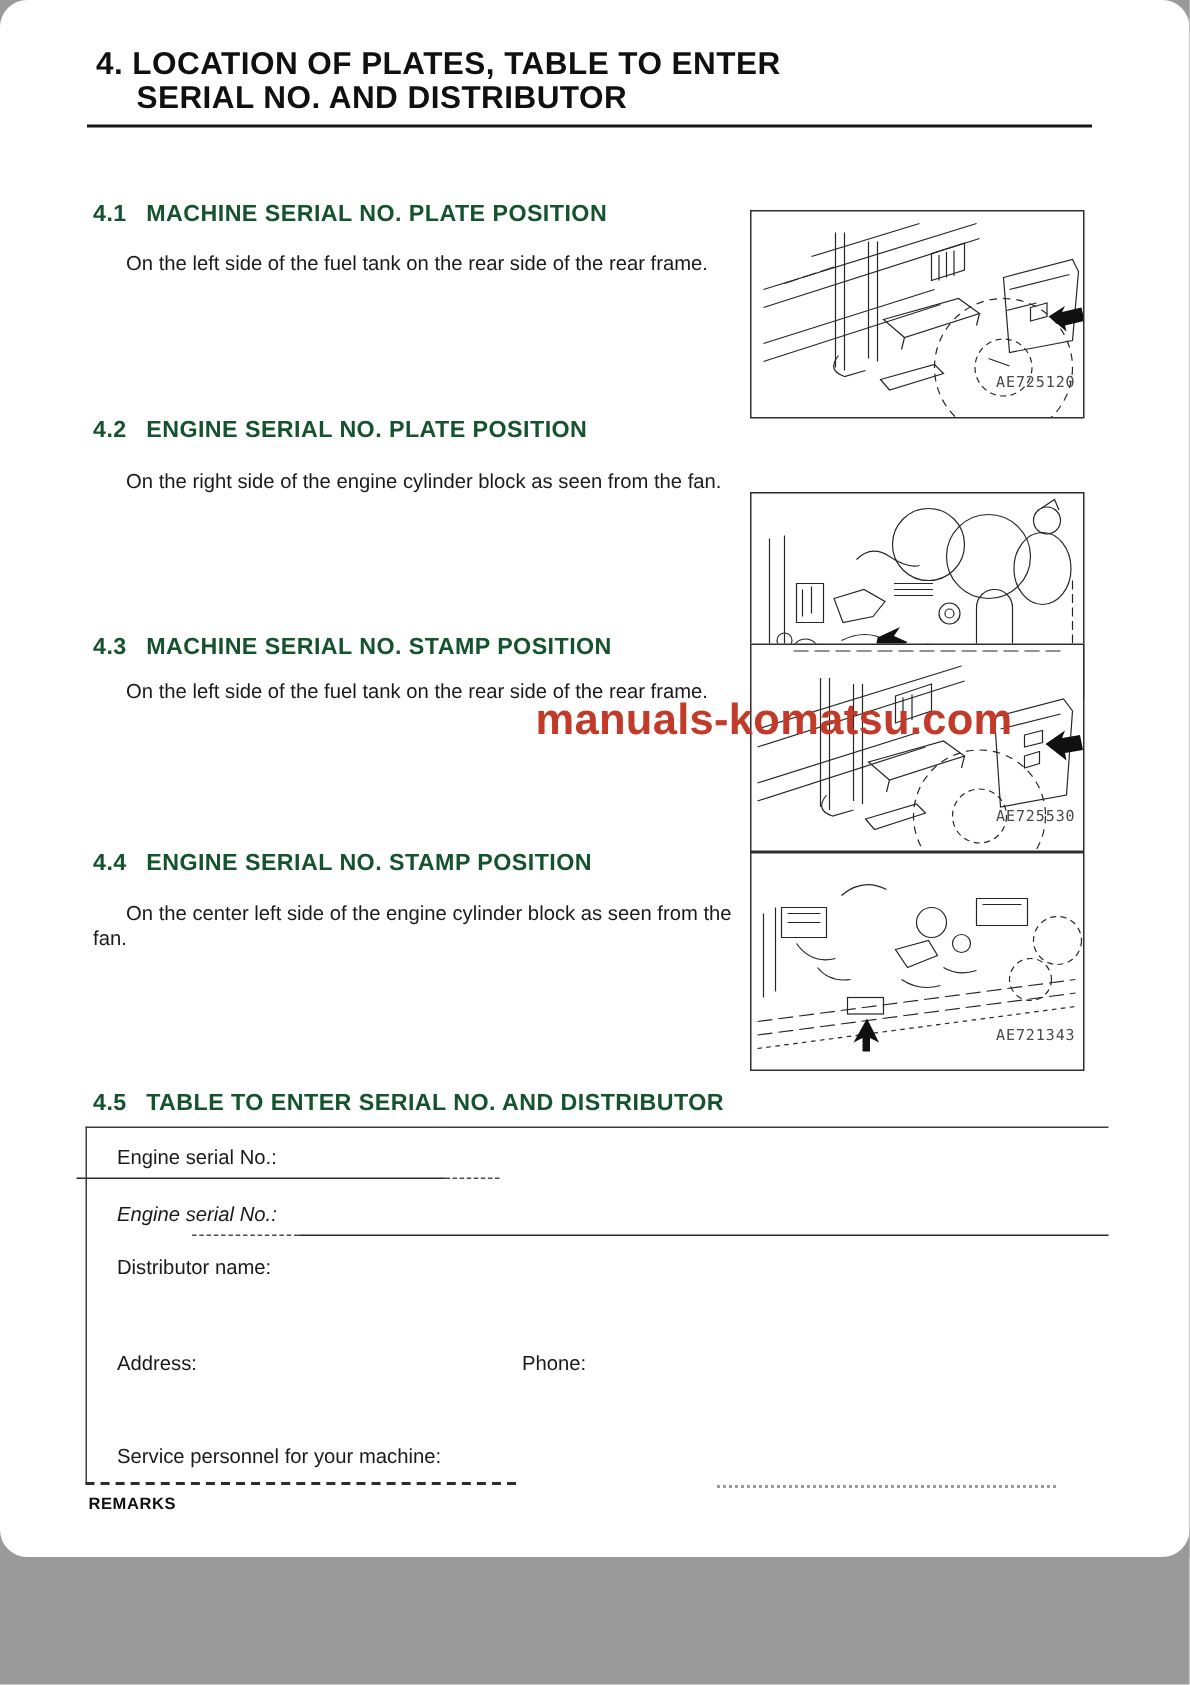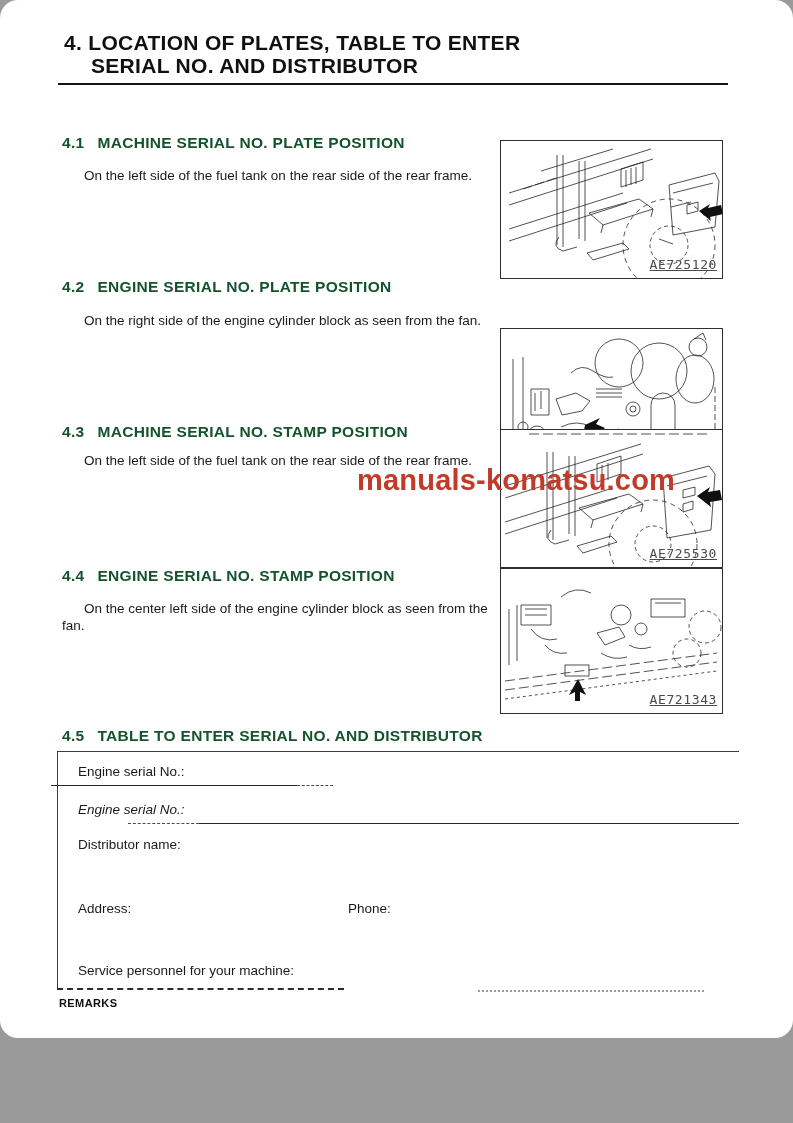--- a/index.html
+++ b/index.html
@@ -24,22 +24,22 @@
   
   .figure-box{
     width:221px;background:#fff;border:1px solid #2e2e2e;
   }
   .figure-box svg{position:absolute;left:0;top:0;width:100%;height:100%;}
   .figure-box svg path,.figure-box svg circle,.figure-box svg ellipse,.figure-box svg rect{
     stroke:#262626;stroke-width:.8;fill:none;
   }
   .figure-box svg .blk{fill:#101010;stroke:none;}
   .fig-code{
-    position:absolute;right:5px;bottom:6px;
-    font-family:"DejaVu Sans Mono",monospace;font-size:13px;letter-spacing:.6px;color:#4a4a4a;text-decoration:underline;
+    position:absolute;right:5px;bottom:17px;
+    font-family:"DejaVu Sans Mono",monospace;font-size:10px;letter-spacing:.6px;color:#4a4a4a;
   }
   
   .watermark{
     left:357px;top:464px;font-size:29px;color:#c23b2a;letter-spacing:.2px;
     z-index:6;white-space:nowrap;font-weight:bold;
   }
   
   .form-box{
     left:57px;top:751px;width:681px;height:237px;
     border-top:1px solid #3d3d3d;border-left:1px solid #3d3d3d;

